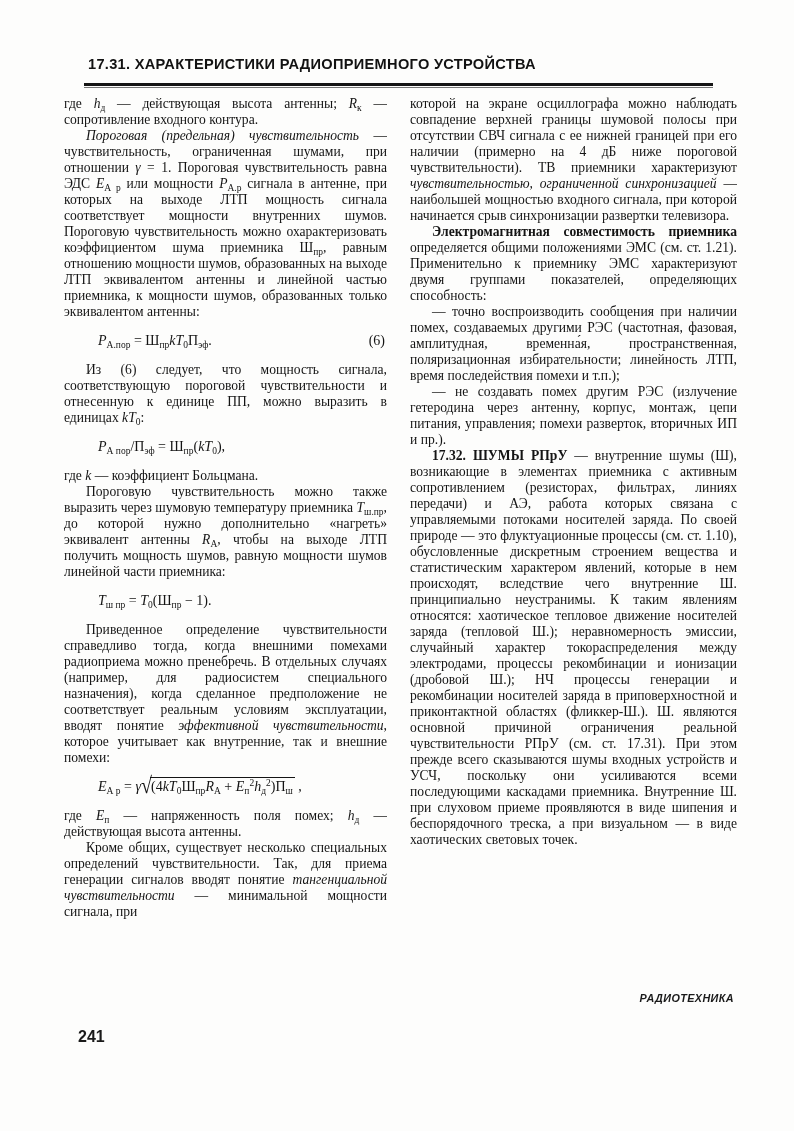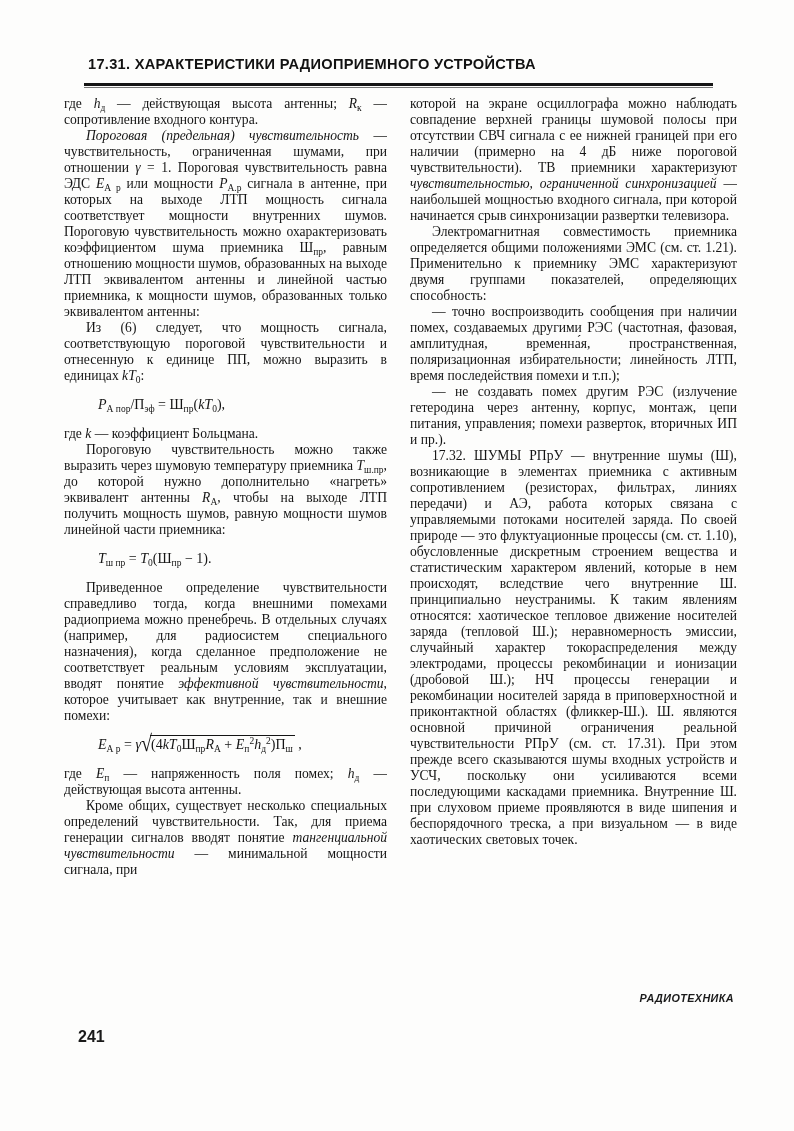--- a/index.html
+++ b/index.html
@@ -29,21 +29,21 @@
 
   .formula{
     display:flex; justify-content:space-between; align-items:baseline;
     margin:13px 0 13px; padding-left:34px; font-size:14px;
     text-align:left; white-space:nowrap;
   }
   .formula .f-body{display:inline;}
   .formula .eq-num{padding-right:2px;}
 
   .it{font-style:italic;}
-  .bd{font-weight:normal;}
+  .bd{font-weight:bold;}
   sub{font-size:9.5px; line-height:0; vertical-align:-3px;}
   sup{font-size:9.5px; line-height:0; vertical-align:5px;}
 
   .sqrt-sign{
     display:inline-block; font-size:20px; line-height:0;
     transform:scaleY(1.15); transform-origin:center 60%;
     margin-right:-2px; vertical-align:-1px;
   }
   .radicand{border-top:1.3px solid #141414; padding:1px 2px 0 1px;}
 
@@ -66,20 +66,24 @@
 
   <div class="header-title">17.31. ХАРАКТЕРИСТИКИ РАДИОПРИЕМНОГО УСТРОЙСТВА</div>
   <div class="header-rule">
     <div class="thick"></div>
     <div class="thin"></div>
   </div>
 
   <div class="col col-left">
     <p class="para flush"><span>где </span><span class="it">h</span><sub>д</sub><span> — действующая высота антенны; </span><span class="it">R</span><sub>к</sub><span> — сопротивление входного контура.</span></p>
     <p class="para"><span class="it">Пороговая (предельная) чувствительность</span><span> — чувствительность, ограниченная шумами, при отношении </span><span class="it">γ</span><span> = 1. Пороговая чувствительность равна ЭДС </span><span class="it">E</span><sub>А р</sub><span> или мощности </span><span class="it">P</span><sub>А.р</sub><span> сигнала в антенне, при которых на выходе ЛТП мощность сигнала соответствует мощности внутренних шумов. Пороговую чувствительность можно охарактеризовать коэффициентом шума приемника Ш</span><sub>пр</sub><span>, равным отношению мощности шумов, образованных на выходе ЛТП эквивалентом антенны и линейной частью приемника, к мощности шумов, образованных только эквивалентом антенны:</span></p>
+    <div class="formula">
+      <span class="f-body"><span class="it">P</span><sub>А.пор</sub><span> = Ш</span><sub>пр</sub><span class="it">kT</span><sub>0</sub><span>П</span><sub>эф</sub><span>.</span></span>
+      <span class="eq-num">(6)</span>
+    </div>
     <p class="para"><span>Из (6) следует, что мощность сигнала, соответствующую пороговой чувствительности и отнесенную к единице ПП, можно выразить в единицах </span><span class="it">kT</span><sub>0</sub><span>:</span></p>
     <div class="formula">
       <span class="f-body"><span class="it">P</span><sub>А пор</sub><span>/П</span><sub>эф</sub><span> = Ш</span><sub>пр</sub><span>(</span><span class="it">kT</span><sub>0</sub><span>),</span></span>
     </div>
     <p class="para flush"><span>где </span><span class="it">k</span><span> — коэффициент Больцмана.</span></p>
     <p class="para"><span>Пороговую чувствительность можно также выразить через шумовую температуру приемника </span><span class="it">T</span><sub>ш.пр</sub><span>, до которой нужно дополнительно «нагреть» эквивалент антенны </span><span class="it">R</span><sub>А</sub><span>, чтобы на выходе ЛТП получить мощность шумов, равную мощности шумов линейной части приемника:</span></p>
     <div class="formula">
       <span class="f-body"><span class="it">T</span><sub>ш пр</sub><span> = </span><span class="it">T</span><sub>0</sub><span>(Ш</span><sub>пр</sub><span> − 1).</span></span>
     </div>
     <p class="para"><span>Приведенное определение чувствительности справедливо тогда, когда внешними помехами радиоприема можно пренебречь. В отдельных случаях (например, для радиосистем специального назначения), когда сделанное предположение не соответствует реальным условиям эксплуатации, вводят понятие </span><span class="it">эффективной чувствительности</span><span>, которое учитывает как внутренние, так и внешние помехи:</span></p>

